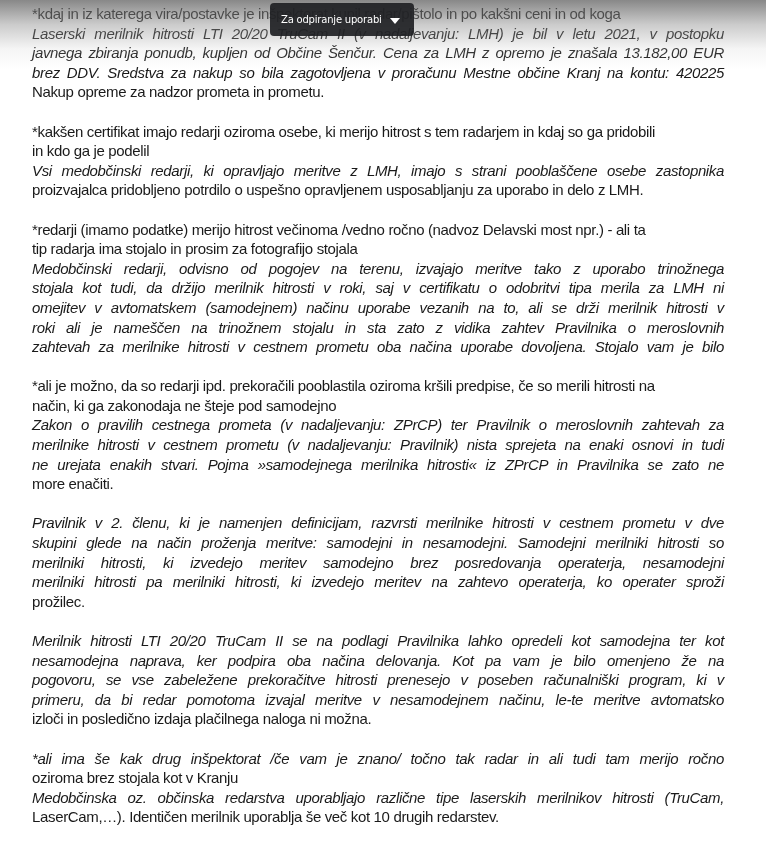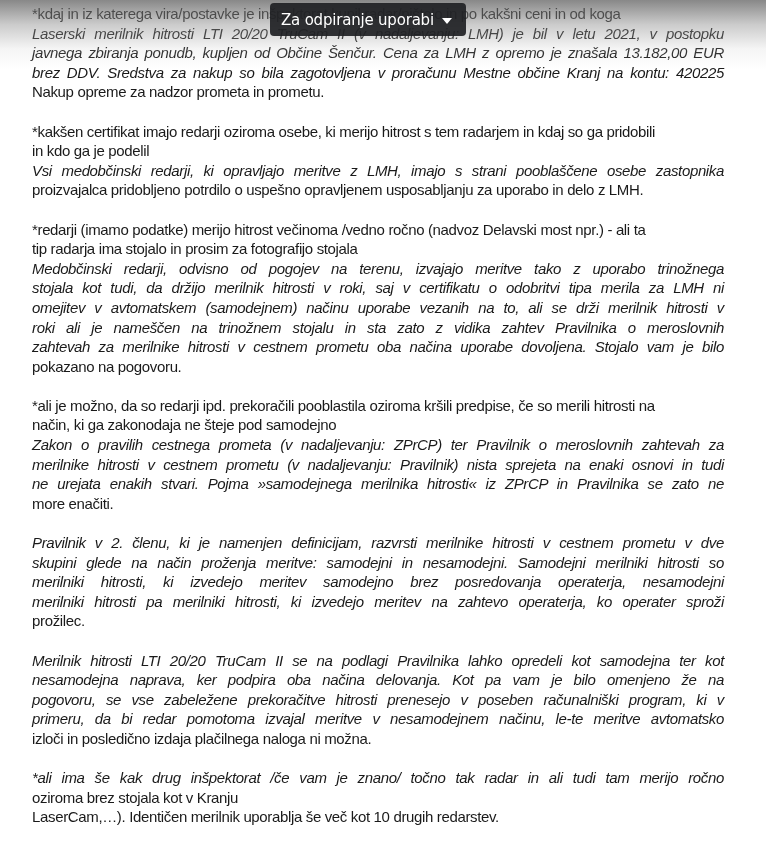--- a/index.html
+++ b/index.html
@@ -66,21 +66,21 @@
     top: 3px;
     height: 33px;
     padding: 0 14px 0 11px;
     background: rgba(32,33,36,0.92);
     color: #ffffff;
     border-radius: 4px;
     display: flex;
     align-items: center;
     gap: 8px;
     font-family: "DejaVu Sans", sans-serif;
-    font-size: 15px;
+    font-size: 10px;
     letter-spacing: -0.2px;
     cursor: pointer;
     box-sizing: border-box;
   }
   .open-with .caret {
     width: 0;
     height: 0;
     border-left: 5px solid transparent;
     border-right: 5px solid transparent;
     border-top: 6px solid #ffffff;
@@ -109,21 +109,20 @@
     </p>
 
     <p>
       <span class="line">*redarji (imamo podatke) merijo hitrost večinoma /vedno ročno (nadvoz Delavski most npr.) - ali ta</span>
       <span class="line">tip radarja ima stojalo in prosim za fotografijo stojala</span>
       <span class="line just">Medobčinski redarji, odvisno od pogojev na terenu, izvajajo meritve tako z uporabo trinožnega</span>
       <span class="line just">stojala kot tudi, da držijo merilnik hitrosti v roki, saj v certifikatu o odobritvi tipa merila za LMH ni</span>
       <span class="line just">omejitev v avtomatskem (samodejnem) načinu uporabe vezanih na to, ali se drži merilnik hitrosti v</span>
       <span class="line just">roki ali je nameščen na trinožnem stojalu in sta zato z vidika zahtev Pravilnika o meroslovnih</span>
       <span class="line just">zahtevah za merilnike hitrosti v cestnem prometu oba načina uporabe dovoljena. Stojalo vam je bilo</span>
-      <span class="line">pokazano na pogovoru.</span>
     </p>
 
     <p>
       <span class="line">*ali je možno, da so redarji ipd. prekoračili pooblastila oziroma kršili predpise, če so merili hitrosti na</span>
       <span class="line">način, ki ga zakonodaja ne šteje pod samodejno</span>
       <span class="line just">Zakon o pravilih cestnega prometa (v nadaljevanju: ZPrCP) ter Pravilnik o meroslovnih zahtevah za</span>
       <span class="line just">merilnike hitrosti v cestnem prometu (v nadaljevanju: Pravilnik) nista sprejeta na enaki osnovi in tudi</span>
       <span class="line just">ne urejata enakih stvari. Pojma »samodejnega merilnika hitrosti« iz ZPrCP in Pravilnika se zato ne</span>
       <span class="line">more enačiti.</span>
     </p>
@@ -140,20 +139,21 @@
       <span class="line just">Merilnik hitrosti LTI 20/20 TruCam II se na podlagi Pravilnika lahko opredeli kot samodejna ter kot</span>
       <span class="line just">nesamodejna naprava, ker podpira oba načina delovanja. Kot pa vam je bilo omenjeno že na</span>
       <span class="line just">pogovoru, se vse zabeležene prekoračitve hitrosti prenesejo v poseben računalniški program, ki v</span>
       <span class="line just">primeru, da bi redar pomotoma izvajal meritve v nesamodejnem načinu, le-te meritve avtomatsko</span>
       <span class="line">izloči in posledično izdaja plačilnega naloga ni možna.</span>
     </p>
 
     <p>
       <span class="line just">*ali ima še kak drug inšpektorat /če vam je znano/ točno tak radar in ali tudi tam merijo ročno</span>
       <span class="line">oziroma brez stojala kot v Kranju</span>
+      <span class="line just">Medobčinska oz. občinska redarstva uporabljajo različne tipe laserskih merilnikov hitrosti (TruCam,</span>
       <span class="line">LaserCam,…). Identičen merilnik uporablja še več kot 10 drugih redarstev.</span>
     </p>
 
   </div>
 
   <div class="top-shade"></div>
 
   <div class="open-with">
     <span>Za odpiranje uporabi</span>
     <span class="caret"></span>

